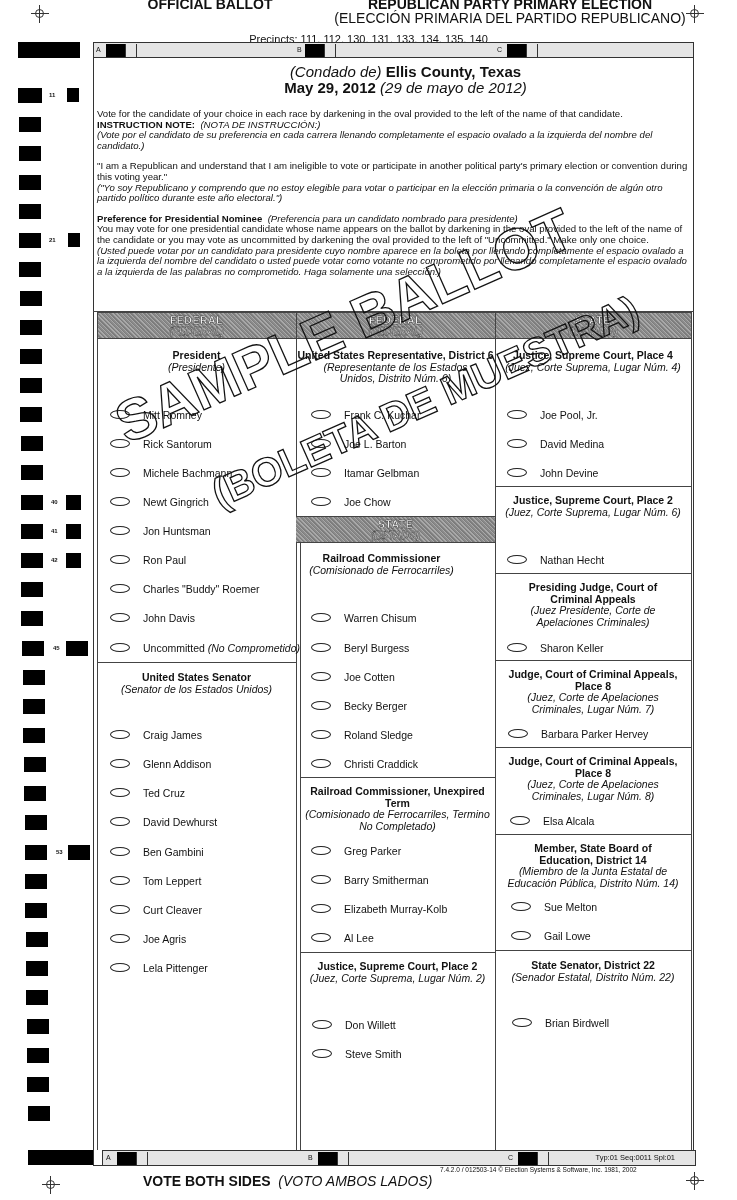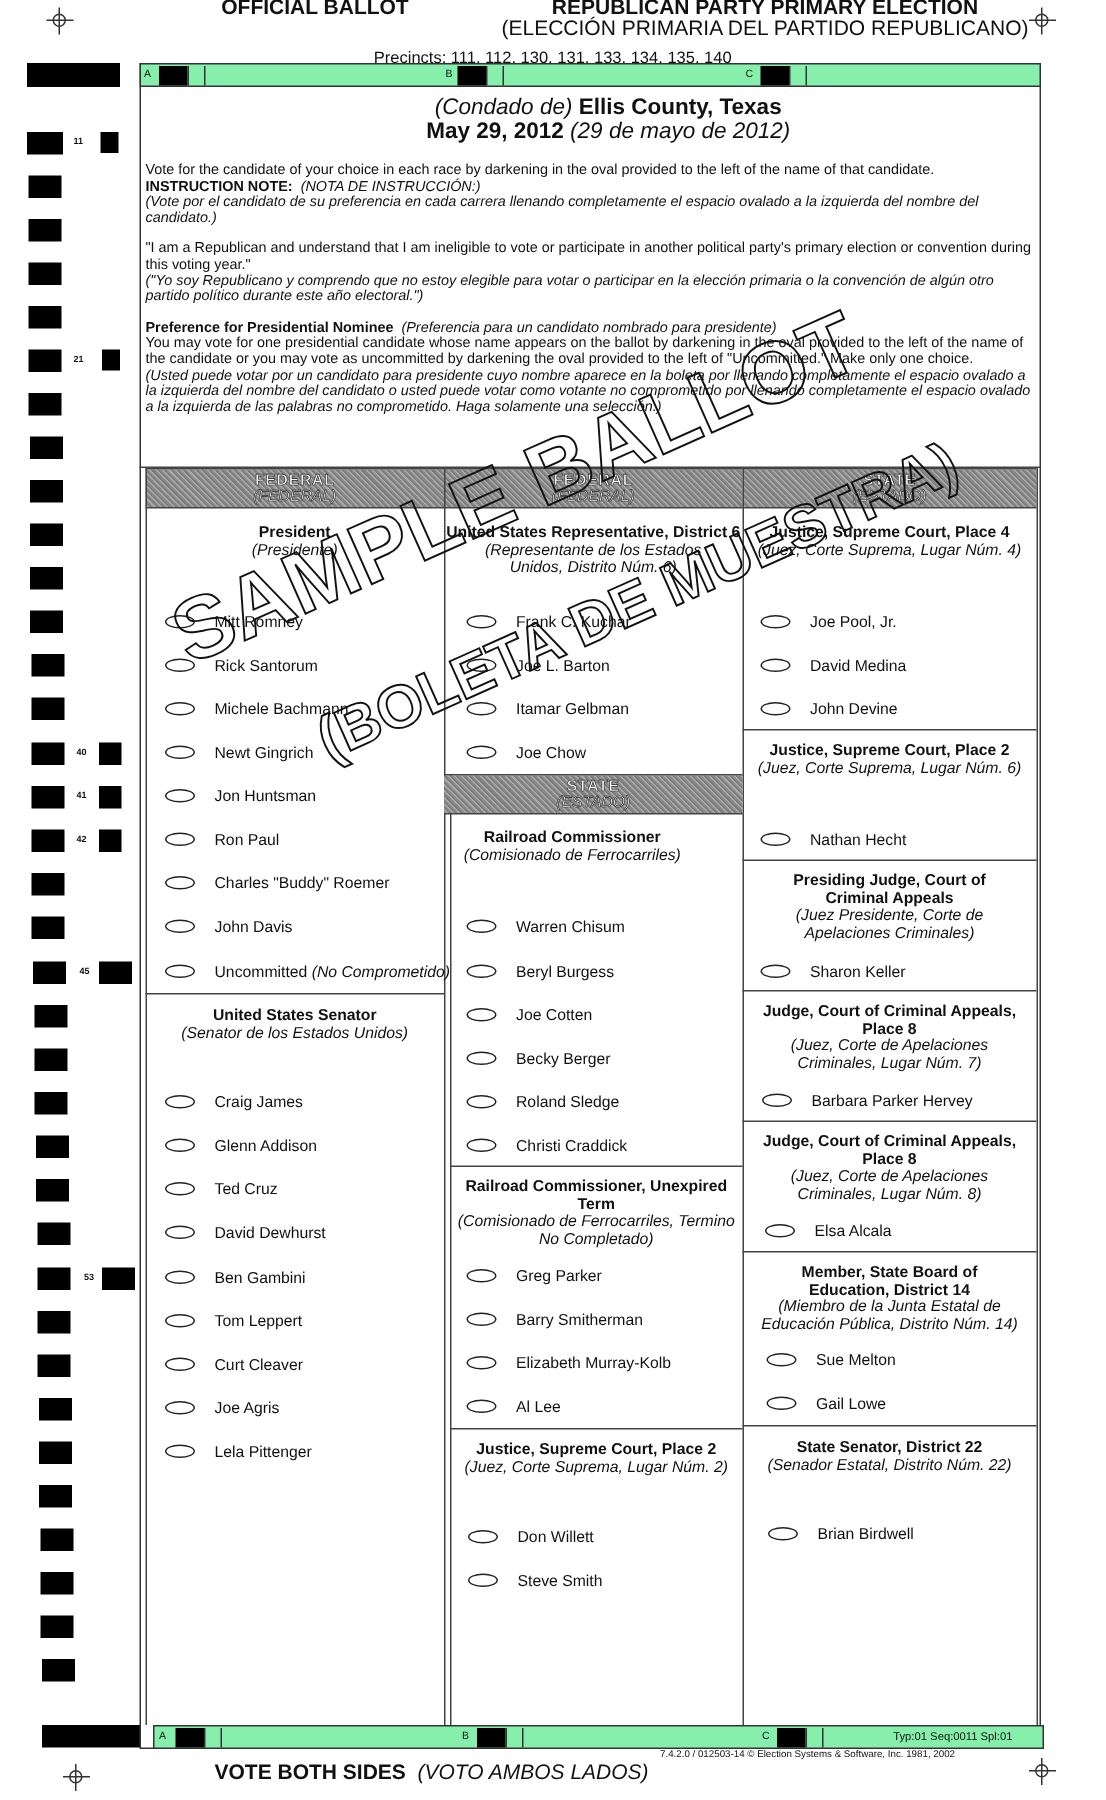--- a/index.html
+++ b/index.html
@@ -14,21 +14,21 @@
   .hdr-sub { position: absolute; text-align: center; font-size: 14px; line-height: 14px; }
   .italic { font-style: italic; }
 
   .precincts { position: absolute; left: 0; width: 737px; top: 33px; text-align: center; font-size: 11px; }
 
   .timing-mark { position: absolute; background: #000; width: 30px; height: 20px; }
   .timing-num { position: absolute; font-size: 6px; font-weight: bold; }
   .timing-small { position: absolute; background: #000; width: 14px; height: 18px; }
 
   .frame { position: absolute; left: 93px; top: 42px; width: 601px; height: 1124px; border: 1px solid #333; }
-  .barstrip { position: absolute; height: 16px; border: 1px solid #333; background: #86efac; }
+  .barstrip { position: absolute; height: 16px; border: 1px solid #333; background: #e5e5e5; }
   .bar-letter { position: absolute; font-size: 7px; top: 3px; }
   .bar-block { position: absolute; top: 1px; height: 13px; background: #000; }
   .bar-box { position: absolute; top: 1px; height: 13px; border-left: 1px solid #333; border-right: 1px solid #333; }
 
   .county { position: absolute; left: 93px; width: 601px; top: 64px; text-align: center; font-size: 15px; line-height: 16px; margin-left: 12px; }
   .county b { font-weight: bold; }
 
   .instructions { position: absolute; left: 97px; width: 595px; top: 109px; font-size: 9.6px; line-height: 10.6px; }
   .instructions p { margin-bottom: 0; }
   .instructions .gap { height: 10px; }

